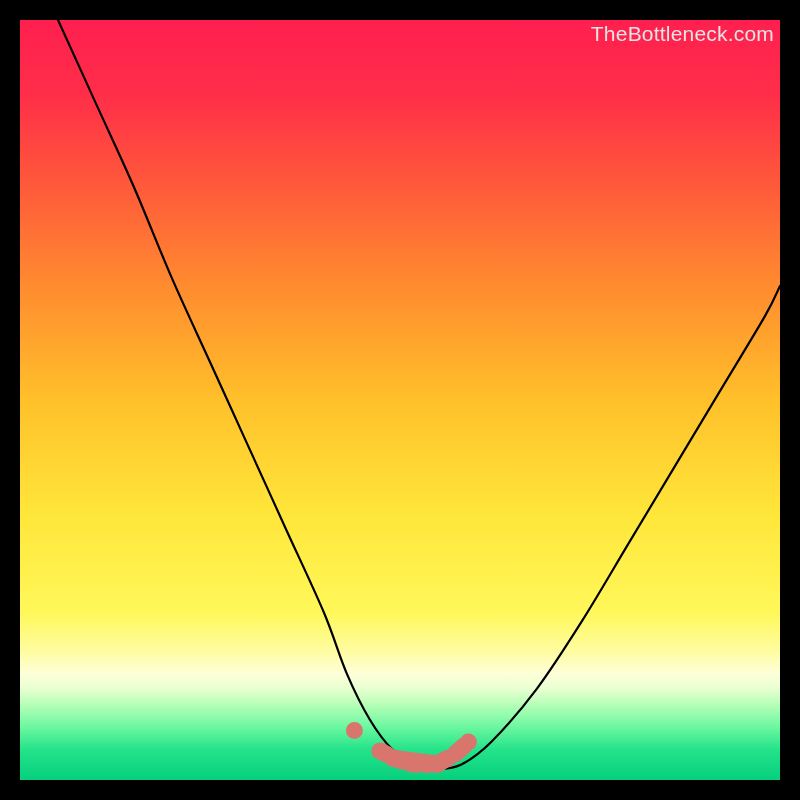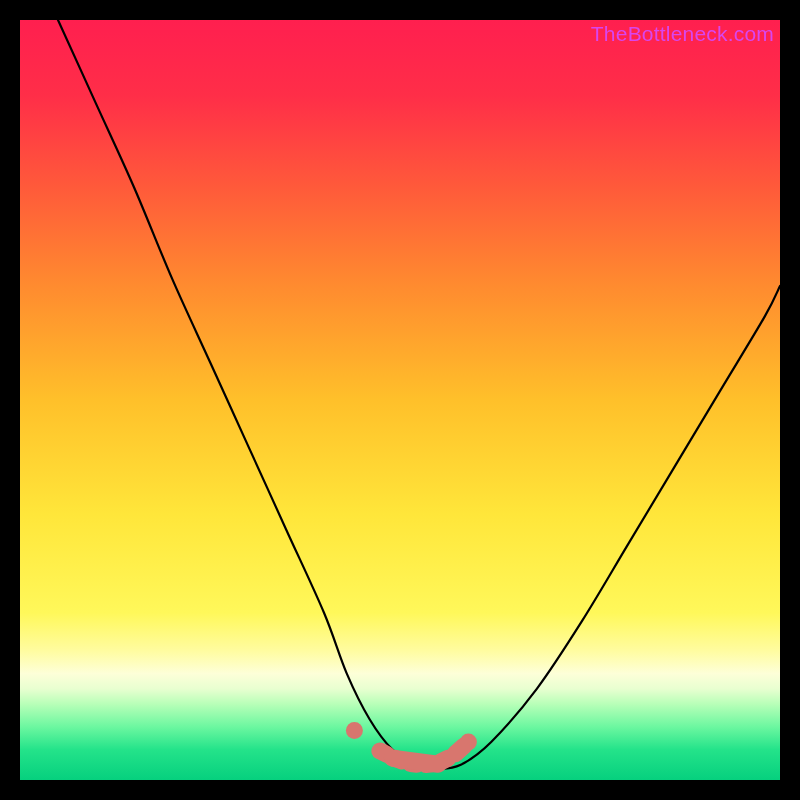--- a/index.html
+++ b/index.html
@@ -23,21 +23,21 @@
     position: absolute;
     left: 0;
     top: 0;
     width: 760px;
     height: 760px;
   }
   .watermark {
     position: absolute;
     top: 2px;
     right: 6px;
-    color: #d946ef;
+    color: #e5e5e5;
     font-size: 21px;
     font-weight: 500;
     letter-spacing: 0.2px;
     user-select: none;
     text-align: center;
   }
 </style>
 </head>
 <body>
 

